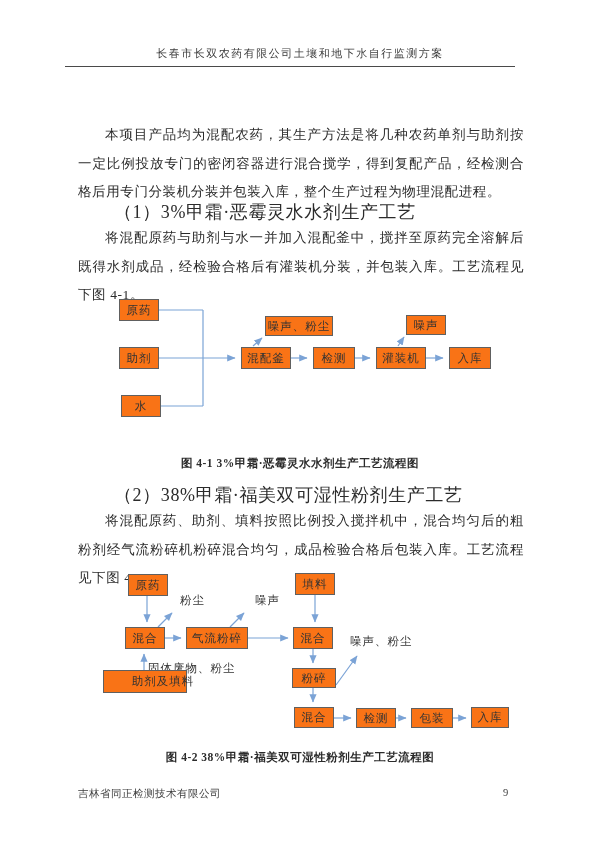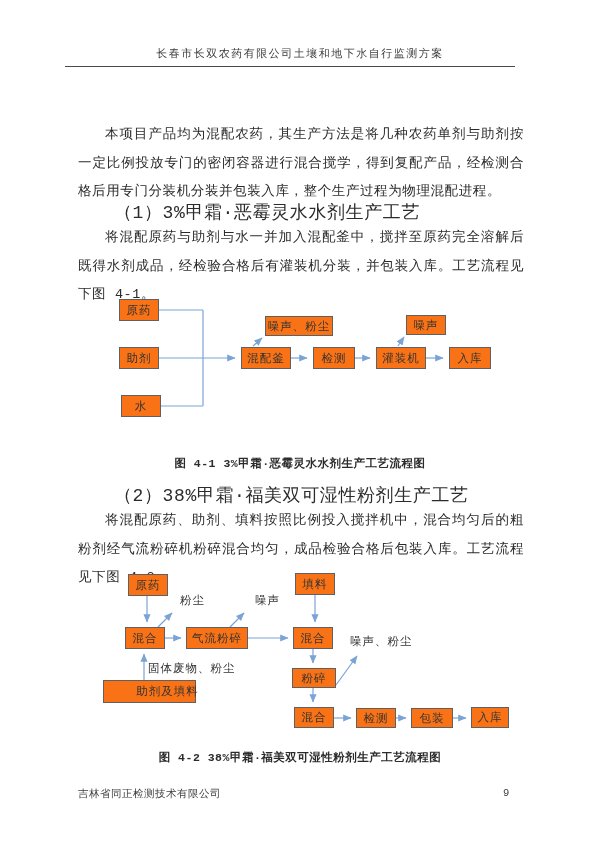--- a/index.html
+++ b/index.html
@@ -1,17 +1,17 @@
 <!DOCTYPE html>
 <html><head>
 <meta charset="utf-8">
 <style>
   html,body { margin:0; padding:0; background:#ffffff; }
   .page { position:relative; width:600px; height:848px; background:#ffffff;
-          font-family:Liberation Mono, monospace; color:#2b2b2b; overflow:hidden; }
+          font-family:Liberation Serif, serif; color:#2b2b2b; overflow:hidden; }
 
   .hdr-title { position:absolute; top:46px; left:0; width:100%; text-align:center;
                font-size:11px; color:#3d3d3d; letter-spacing:1.5px; }
   .hdr-line  { position:absolute; top:66px; left:65px; width:450px; height:0;
                border-top:1px solid #4a4a4a; }
 
   .sec-heading { position:absolute; top:97px; left:78px; font-size:13.5px; font-weight:bold;
                  letter-spacing:0.5px; }
   .para { position:absolute; left:78px; width:446px; font-size:13.5px; line-height:28.5px;
           text-align:justify; text-indent:2em; letter-spacing:0.6px; }
@@ -105,21 +105,21 @@
     <div class="fbox" style="left:128px; top:9px;   width:40px; height:22px;">原药</div>
     <div class="fbox" style="left:295px; top:8px;   width:40px; height:22px;">填料</div>
     <div class="flabel" style="left:180px; top:28px;">粉尘</div>
     <div class="flabel" style="left:255px; top:28px;">噪声</div>
     <div class="fbox" style="left:125px; top:62px;  width:40px; height:22px;">混合</div>
     <div class="fbox" style="left:186px; top:62px;  width:62px; height:22px;">气流粉碎</div>
     <div class="fbox" style="left:293px; top:62px;  width:40px; height:22px;">混合</div>
     <div class="flabel" style="left:350px; top:69px;">噪声、粉尘</div>
     <div class="fbox" style="left:292px; top:103px; width:44px; height:20px;">粉碎</div>
     <div class="flabel" style="left:148px; top:96px;">固体废物、粉尘</div>
-    <div class="fbox" style="left:103px; top:115px; width:93px; height:23px;padding-left:36px;">助剂及填料</div>
+    <div class="fbox" style="left:103px; top:105px; width:84px; height:23px;padding-left:36px;">助剂及填料</div>
     <div class="fbox" style="left:294px; top:142px; width:40px; height:21px;">混合</div>
     <div class="fbox" style="left:356px; top:143px; width:40px; height:20px;">检测</div>
     <div class="fbox" style="left:411px; top:143px; width:42px; height:20px;">包装</div>
     <div class="fbox" style="left:471px; top:142px; width:38px; height:21px;">入库</div>
   </div>
 
   <div class="caption" style="top:750px;">图 4-2  38%甲霜·福美双可湿性粉剂生产工艺流程图</div>
 
   <div class="footer-company">吉林省同正检测技术有限公司</div>
   <div class="footer-page">9</div>

